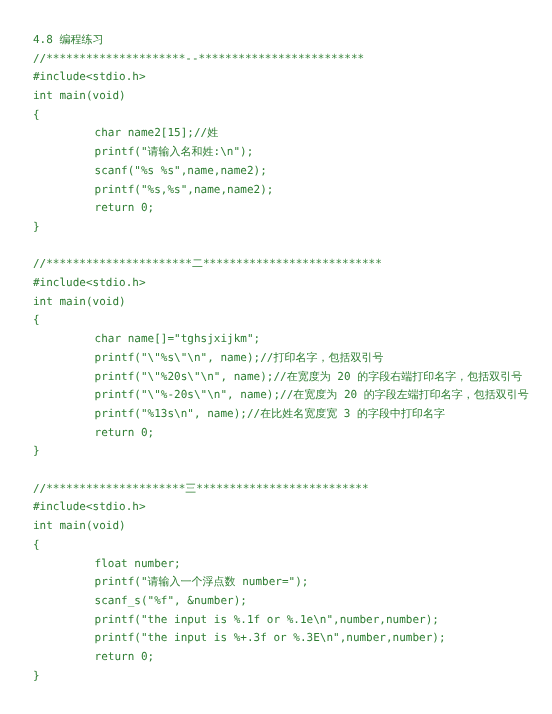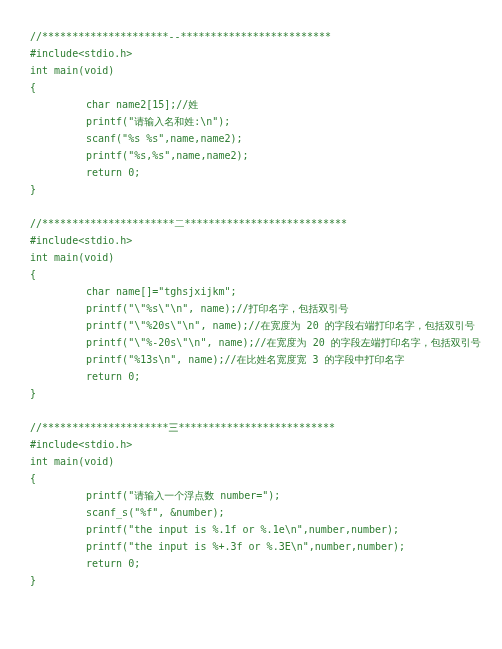--- a/index.html
+++ b/index.html
@@ -26,20 +26,21 @@
       padding-left: 56px;
     }
     .blank {
       height: 17px;
     }
   </style>
 </head>
 <body>
 
 <div id="code-container">
+    <div class="code-line">4.8 编程练习</div>
     <div class="code-line">//*********************--*************************</div>
     <div class="code-line">#include&lt;stdio.h&gt;</div>
     <div class="code-line">int main(void)</div>
     <div class="code-line">{</div>
     <div class="code-line indent-2">char name2[15];//姓</div>
     <div class="code-line indent-2">printf("请输入名和姓:\n");</div>
     <div class="code-line indent-2">scanf("%s %s",name,name2);</div>
     <div class="code-line indent-2">printf("%s,%s",name,name2);</div>
     <div class="code-line indent-2">return 0;</div>
     <div class="code-line">}</div>
@@ -53,20 +54,21 @@
     <div class="code-line indent-2">printf("\"%20s\"\n", name);//在宽度为 20 的字段右端打印名字，包括双引号</div>
     <div class="code-line indent-2">printf("\"%-20s\"\n", name);//在宽度为 20 的字段左端打印名字，包括双引号</div>
     <div class="code-line indent-2">printf("%13s\n", name);//在比姓名宽度宽 3 的字段中打印名字</div>
     <div class="code-line indent-2">return 0;</div>
     <div class="code-line">}</div>
     <div class="blank"></div>
     <div class="code-line">//*********************三**************************</div>
     <div class="code-line">#include&lt;stdio.h&gt;</div>
     <div class="code-line">int main(void)</div>
     <div class="code-line">{</div>
+    <div class="code-line indent-2">float number;</div>
     <div class="code-line indent-2">printf("请输入一个浮点数 number=");</div>
     <div class="code-line indent-2">scanf_s("%f", &amp;number);</div>
     <div class="code-line indent-2">printf("the input is %.1f or %.1e\n",number,number);</div>
     <div class="code-line indent-2">printf("the input is %+.3f or %.3E\n",number,number);</div>
     <div class="code-line indent-2">return 0;</div>
     <div class="code-line">}</div>
     <div class="blank"></div>
   </div>
 
 </body></html>

